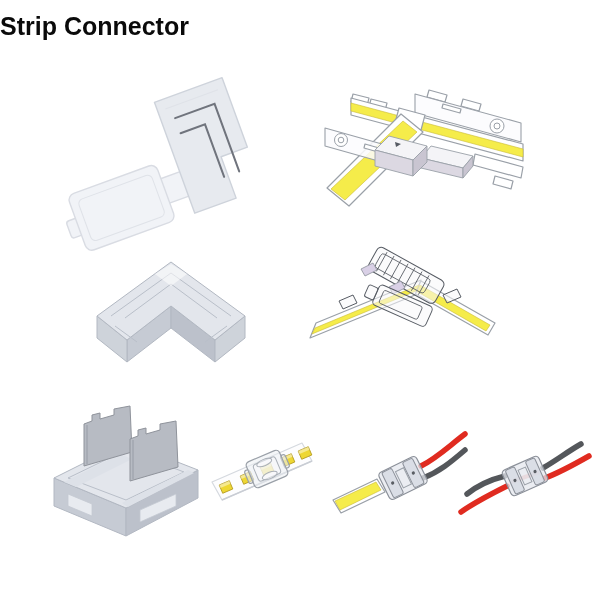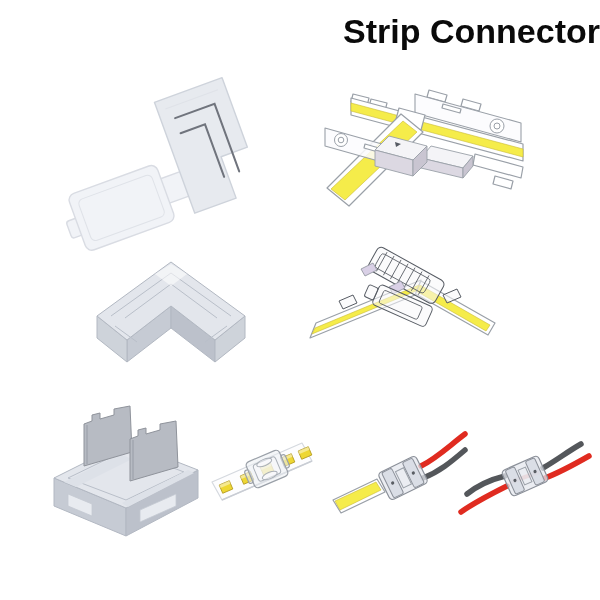--- a/index.html
+++ b/index.html
@@ -1,19 +1,19 @@
 <!DOCTYPE html>
 <html style="--bg: #ffffff; --title: #0a0a0a; --strip-yellow: #f5ec4a; --yellow-edge: #c9ba35; --led-yellow: #eed733; --wire-red: #e02b20; --wire-dark: #54575b; --metal: #b7bbc3; --lavender: #d9d0e6; --box-face: #dcd8e2;"><head>
 <meta charset="utf-8">
 <style>
   html,body{margin:0;padding:0;background:#fff;}
   body{width:600px;height:600px;overflow:hidden;font-family:"Liberation Sans",sans-serif;}
   .canvas{position:relative;width:600px;height:600px;background:var(--bg,#ffffff);}
-  .title{position:absolute;top:12px;left:0;width:100%;text-align:right;
-         font-size:34px;font-weight:bold;color:var(--title,#0a0a0a);letter-spacing:0;}
+  .title{position:absolute;top:12px;left:0;width:100%;text-align:left;
+         font-size:25px;font-weight:bold;color:var(--title,#0a0a0a);letter-spacing:0;}
   .fig{position:absolute;}
   .fig svg{display:block;overflow:visible;}
 
   
   .pcb{fill:#ffffff;stroke:#9aa0a8;stroke-width:1.2;stroke-linejoin:round;}
   .yel{fill:var(--strip-yellow,#f5ec4a);stroke:var(--yellow-edge,#c9ba35);stroke-width:.6;stroke-linejoin:round;}
   .clip{fill:rgba(252,252,254,.85);stroke:#9aa0a8;stroke-width:1.1;stroke-linejoin:round;}
   .clip2{fill:rgba(247,248,250,.55);stroke:#565b63;stroke-width:1;stroke-linejoin:round;}
   .teeth{stroke:#565b63;stroke-width:.8;fill:none;}
   .lav{fill:var(--lavender,#d9d0e6);stroke:#8a8f98;stroke-width:.8;}

